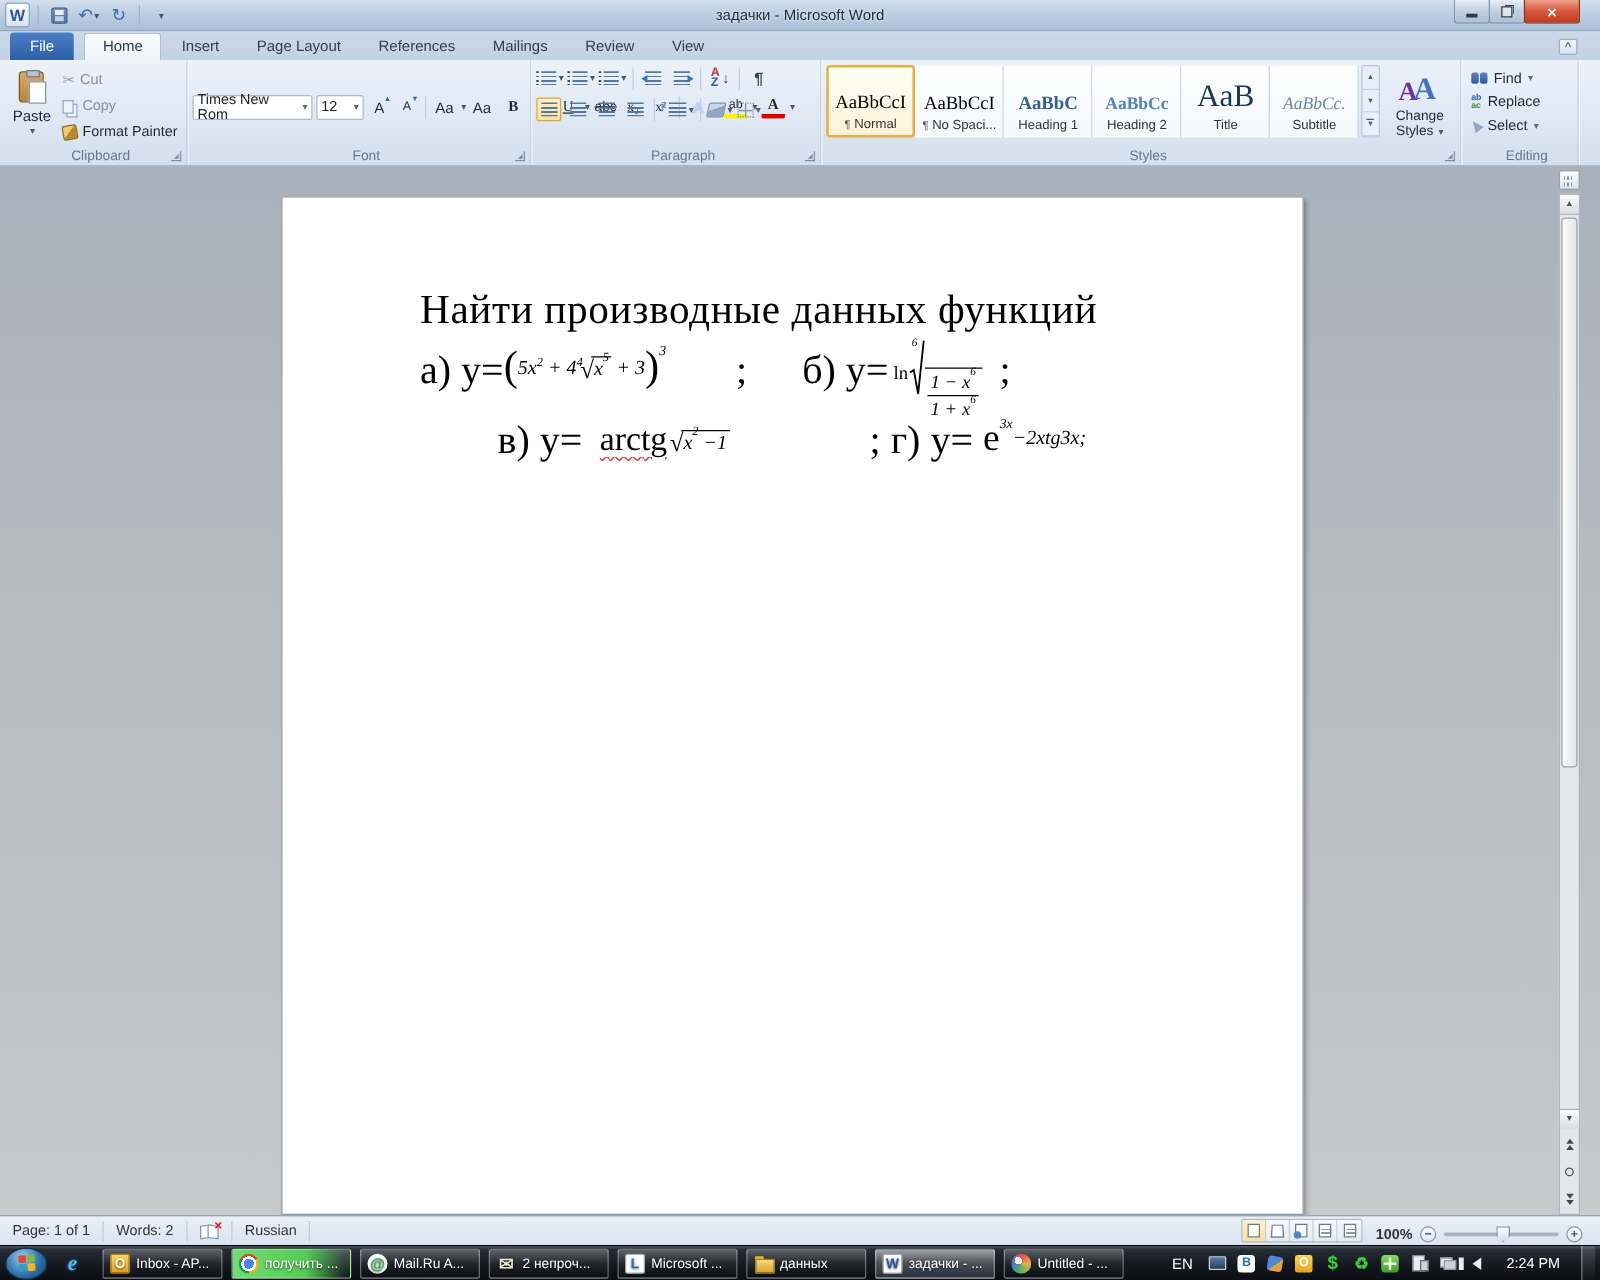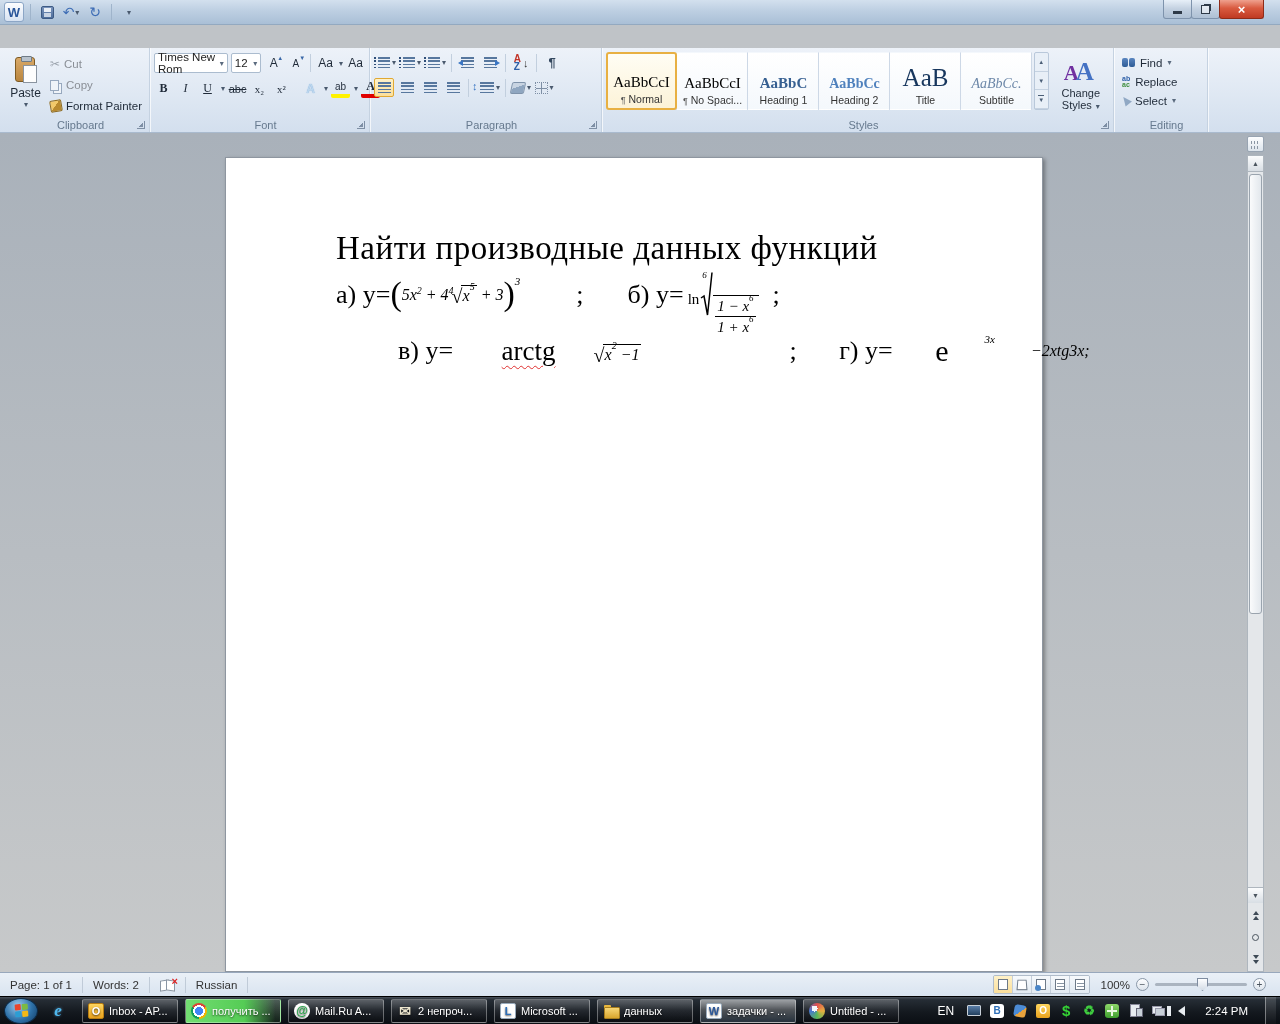--- a/index.html
+++ b/index.html
@@ -53,21 +53,21 @@
   .paste-btn .lbl{margin-top:4px;color:#1F2A38;}
   .clip-col{display:flex;flex-direction:column;justify-content:flex-start;gap:3px;padding-top:4px;}
   .small-btn{display:flex;align-items:center;gap:4px;height:18px;padding:0 3px;border-radius:2px;white-space:nowrap;}
   .small-btn .sm-lbl{font-size:11.5px;color:#1F2A38;}
   .small-btn.dis .sm-lbl{color:#8A8F96;}
   .ic-cut{color:#9AA2AC;font-size:12px;}
   .ic-copy{width:9px;height:11px;background:#EFF3F8;border:1px solid #97A8BE;box-shadow:3px 3px 0 -1px #EFF3F8,3px 3px 0 0 #97A8BE;margin-right:3px;}
   .ic-painter{width:12px;height:12px;background:linear-gradient(135deg,#F2C96A 45%,#B98A2E 46%);border:1px solid #8E6A1E;border-radius:2px;transform:rotate(-10deg);}
 
   
-  .g-font{width:220px;display:flex;flex-direction:column;gap:6px;padding-top:5px;}
+  .g-font{width:275px;display:flex;flex-direction:row;gap:6px;padding-top:5px;}
   .frow{display:flex;align-items:center;gap:3px;}
   .combo{height:20px;background:#fff;border:1px solid #ABBCCF;border-radius:2px;display:flex;align-items:center;padding:0 3px;font-size:11.5px;color:#222;}
   .combo .dd{margin-left:auto;font-size:8px;color:#5A6A7E;padding-left:3px;}
   .c-family{width:96px;}
   .c-size{width:38px;}
   .fbtn{min-width:19px;height:19px;display:flex;align-items:center;justify-content:center;border-radius:2px;font-size:12px;color:#1F2A38;position:relative;}
   .fsep{width:1px;height:18px;background:#C2CFDE;margin:0 2px;}
   .grow::after{content:"▲";font-size:6px;position:absolute;top:1px;right:0;color:#3A68A8;}
   .shrink::after{content:"▼";font-size:6px;position:absolute;top:1px;right:0;color:#3A68A8;}
   .shrink{font-size:10px;}
@@ -136,21 +136,21 @@
   .ic-replace .b2{color:#3E8E3E;}
   .ic-select{width:0;height:0;border-left:4px solid transparent;border-right:4px solid transparent;border-bottom:9px solid #90A8C4;transform:rotate(-38deg);}
   .edd{font-size:8px;color:#5A6A7E;}
 
   
   .docarea{position:absolute;top:133px;left:0;width:1280px;height:839px;background:linear-gradient(#A9B1BA,#C7C9CA);}
   .page{position:absolute;left:225px;top:24px;width:818px;height:815px;background:#fff;border:1px solid #8E96A0;box-shadow:2px 2px 4px rgba(0,0,0,.35);}
   .doccontent{padding:72px 0 0 110px;font-family:"Liberation Serif",serif;color:#000;}
   .doc-title{font-size:33px;letter-spacing:.5px;}
   .eqline{display:flex;align-items:center;height:52px;margin-top:2px;}
-  .big{font-size:26px;white-space:pre;}
+  .big{font-size:32px;white-space:pre;}
   .fml{font-size:16px;font-style:italic;display:flex;align-items:center;white-space:pre;}
   .fml sup{font-size:10px;font-style:italic;position:relative;top:-5px;}
   .paren{font-size:34px;font-weight:400;line-height:0;position:relative;top:-1px;}
   .pexp{font-size:11px;position:relative;top:-14px;left:0px;font-style:italic;}
   .ridx{font-size:9px;position:relative;top:-6px;margin-right:-2px;font-style:italic;}
   .rsign{font-size:20px;font-style:normal;margin-right:-2px;position:relative;top:1px;}
   .rc{border-top:1px solid #000;padding:0 2px;display:inline-block;}
   .lnfn{font-size:15px;font-style:normal;margin-left:4px;position:relative;top:4px;}
   .tallroot{position:relative;display:inline-flex;align-items:center;margin-left:1px;}
   .ridx6{position:absolute;left:2px;top:16px;font-size:9px;font-style:italic;}
@@ -178,21 +178,21 @@
   .tri-d{width:0;height:0;border-left:3.5px solid transparent;border-right:3.5px solid transparent;border-top:4px solid #3E4A56;}
   .circ{width:7px;height:7px;border:1.5px solid #4A545E;border-radius:50%;}
 
   
   .statusbar{position:absolute;top:972px;left:0;width:1280px;height:24px;background:linear-gradient(#EAF0F7,#D9E4F0);border-top:1px solid #98A8BC;display:flex;align-items:center;font-size:11.5px;color:#333;}
   .sitem{padding:0 10px;height:16px;display:flex;align-items:center;border-right:1px solid #C0CBD8;gap:6px;}
   .ic-book{width:15px;height:11px;position:relative;}
   .ic-book::before{content:"";position:absolute;left:0;top:1px;width:7px;height:9px;background:#fff;border:1px solid #8A96A4;transform:skewY(-8deg);}
   .ic-book::after{content:"";position:absolute;right:0;top:1px;width:7px;height:9px;background:#fff;border:1px solid #8A96A4;transform:skewY(8deg);}
   .bookx{position:absolute;right:-3px;top:-4px;color:#D22;font-weight:bold;font-size:11px;z-index:2;}
-  .sright{margin-left:auto;display:flex;align-items:center;gap:6px;padding-right:14px;}
+  .sright{margin-left:auto;display:flex;align-items:flex-end;gap:6px;padding-right:14px;font-weight:bold;}
   .viewbtns{display:flex;border:1px solid #B0BCCA;border-radius:2px;overflow:hidden;}
   .vbtn{width:19px;height:17px;display:flex;align-items:center;justify-content:center;background:linear-gradient(#F6F9FC,#E2EAF2);border-right:1px solid #C4CEDA;}
   .vbtn.on{background:linear-gradient(#FEF1C8,#FBDF9A);}
   .vic{width:10px;height:11px;background:#fff;border:1px solid #6E7A88;}
   .vic.book2{transform:perspective(20px) rotateX(20deg);}
   .vic.lines{background:#fff repeating-linear-gradient(to bottom,#8A96A4 1px,#8A96A4 2px,transparent 2px 4px) 1px 2px/8px 7px no-repeat;}
   .vic.globe{position:relative;}
   .vic.globe::after{content:"";position:absolute;left:-2px;bottom:-2px;width:6px;height:6px;border-radius:50%;background:#4A86C8;}
   .zoomlbl{min-width:34px;text-align:right;}
   .zslider{display:flex;align-items:center;gap:6px;}
@@ -265,33 +265,45 @@
       <span class="qbtn">
           <span>↶</span>
           <span class="dd-sm">▾</span>
         </span>
       <span class="qbtn">
           <span>↻</span>
         </span>
       <span class="qsep"></span>
       <span class="qbtn dd-sm">▾</span>
     </div>
+    <div class="title-text">задачки  -  Microsoft Word</div>
     <div class="winctl">
       <div class="wbtn">
           <span class="mingl"></span>
         </div>
       <div class="wbtn">
           <span class="restgl"></span>
         </div>
       <div class="wbtn close">
           <span>×</span>
         </div>
     </div>
   </div>
 
+  <div class="tabrow">
+    <span class="tab file">File</span>
+    <span class="tab active">Home</span>
+    <span class="tab">Insert</span>
+    <span class="tab">Page Layout</span>
+    <span class="tab">References</span>
+    <span class="tab">Mailings</span>
+    <span class="tab">Review</span>
+    <span class="tab">View</span>
+    <span class="ribmin">^</span>
+  </div>
 
   <div class="ribbon">
 
     <div class="grp g-clip">
       <div class="paste-btn">
         <span class="ic-paste"></span>
         <span class="lbl">Paste</span>
         <span class="dd-sm">▾</span>
       </div>
       <div class="clip-col">
@@ -508,21 +520,21 @@
             <span class="rtop">
               <span class="frac">
                 <span class="num"><span>1 − x</span><sup>6</sup></span>
                 <span class="den"><span>1 + x</span><sup>6</sup></span>
               </span>
             </span>
           </span>
           <span class="big" style="margin-left:14px;">;</span>
         </div>
 
-        <div class="eqline" style="padding-left:62px;margin-top:4px;gap:36px;">
+        <div class="eqline" style="padding-left:62px;margin-top:4px;">
           <span class="big">в) y= </span>
           <span class="arctg">arctg</span>
           <span class="fml" style="margin-left:2px;position:relative;top:3px;">
             <span class="rsign">√</span><span class="rc"><span>x</span><sup>2</sup><span> −1</span></span>
           </span>
           <span class="big" style="margin-left:112px;">; </span>
           <span class="big">г) y= </span>
           <span class="ebase">e</span>
             <sup class="eexp">3x</sup>
           <span class="grest">−2xtg3x;</span>

